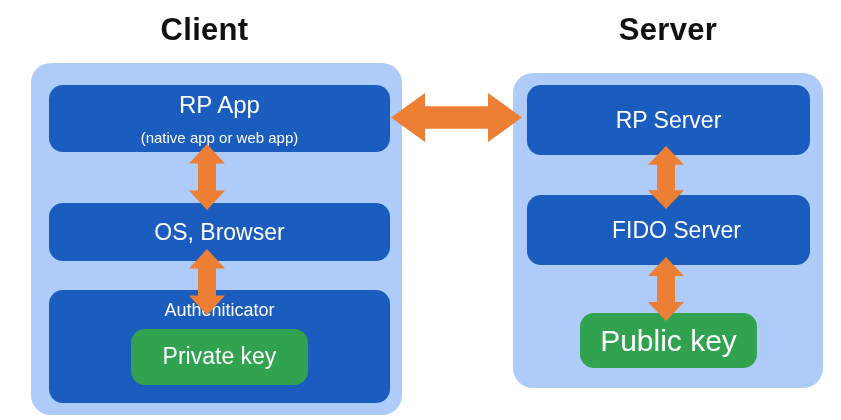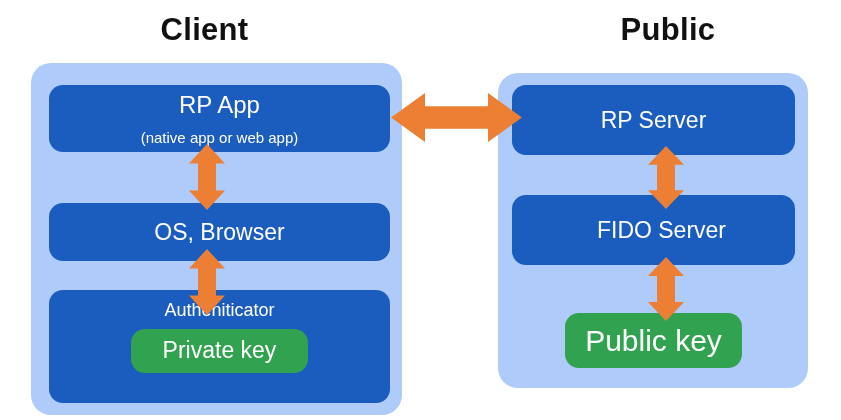--- a/index.html
+++ b/index.html
@@ -27,21 +27,21 @@
   }
   .client-title { left: 19px;  width: 371px; }
   .server-title { left: 513px; width: 310px; }
 
   .panel {
     position: absolute;
     background: var(--panel-bg, #aecbfa);
     border-radius: 20px;
   }
   .client-panel { left: 31px;  top: 63px; width: 371px; height: 352px; }
-  .server-panel { left: 498px; top: 73px; width: 310px; height: 315px; }
+  .server-panel { left: 513px; top: 73px; width: 310px; height: 315px; }
 
   .box {
     position: absolute;
     background: var(--box-bg, #1b5cbf);
     border-radius: 14px;
     color: var(--box-text, #ffffff);
     display: flex;
     flex-direction: column;
     align-items: center;
     justify-content: center;
@@ -61,41 +61,41 @@
 
   .key-box {
     background: var(--key-bg, #31a24f);
     border-radius: 14px;
     color: var(--box-text, #ffffff);
     display: flex;
     align-items: center;
     justify-content: center;
     font-weight: 500;
   }
-  .private-key { margin-top: 8px; width: 177px; height: 44px; font-size: 23px; }
+  .private-key { margin-top: 8px; width: 177px; height: 56px; font-size: 23px; }
   .public-key  { position: absolute; left: 67px; top: 240px;
                  width: 177px; height: 55px; font-size: 30px; }
 
   .arrow { position: absolute; z-index: 3; }
   .arrow svg { display: block; width: 100%; height: 100%; }
   .arrow path { fill: var(--arrow, #ec7f33); }
   .arrow-client-1   { left: 189px; top: 144px; width: 36px;  height: 66px; }
   .arrow-client-2   { left: 189px; top: 249px; width: 36px;  height: 66px; }
   .arrow-server-1   { left: 648px; top: 146px; width: 36px;  height: 63px; }
   .arrow-server-2   { left: 648px; top: 257px; width: 36px;  height: 64px; }
   .arrow-horizontal { left: 391px; top: 93px;  width: 131px; height: 49px; }
 </style>
 </head>
 <body>
 
 <div class="stage">
 
   <div class="side-title client-title">Client</div>
 
-  <div class="side-title server-title">Public</div>
+  <div class="side-title server-title">Server</div>
 
   <div class="panel client-panel">
     <div class="box rp-app">
       <div class="box-label lg">RP App</div>
       <div class="box-sublabel">(native app or web app)</div>
     </div>
 
     <div class="box os-browser">
       <div class="box-label">OS, Browser</div>
     </div>

